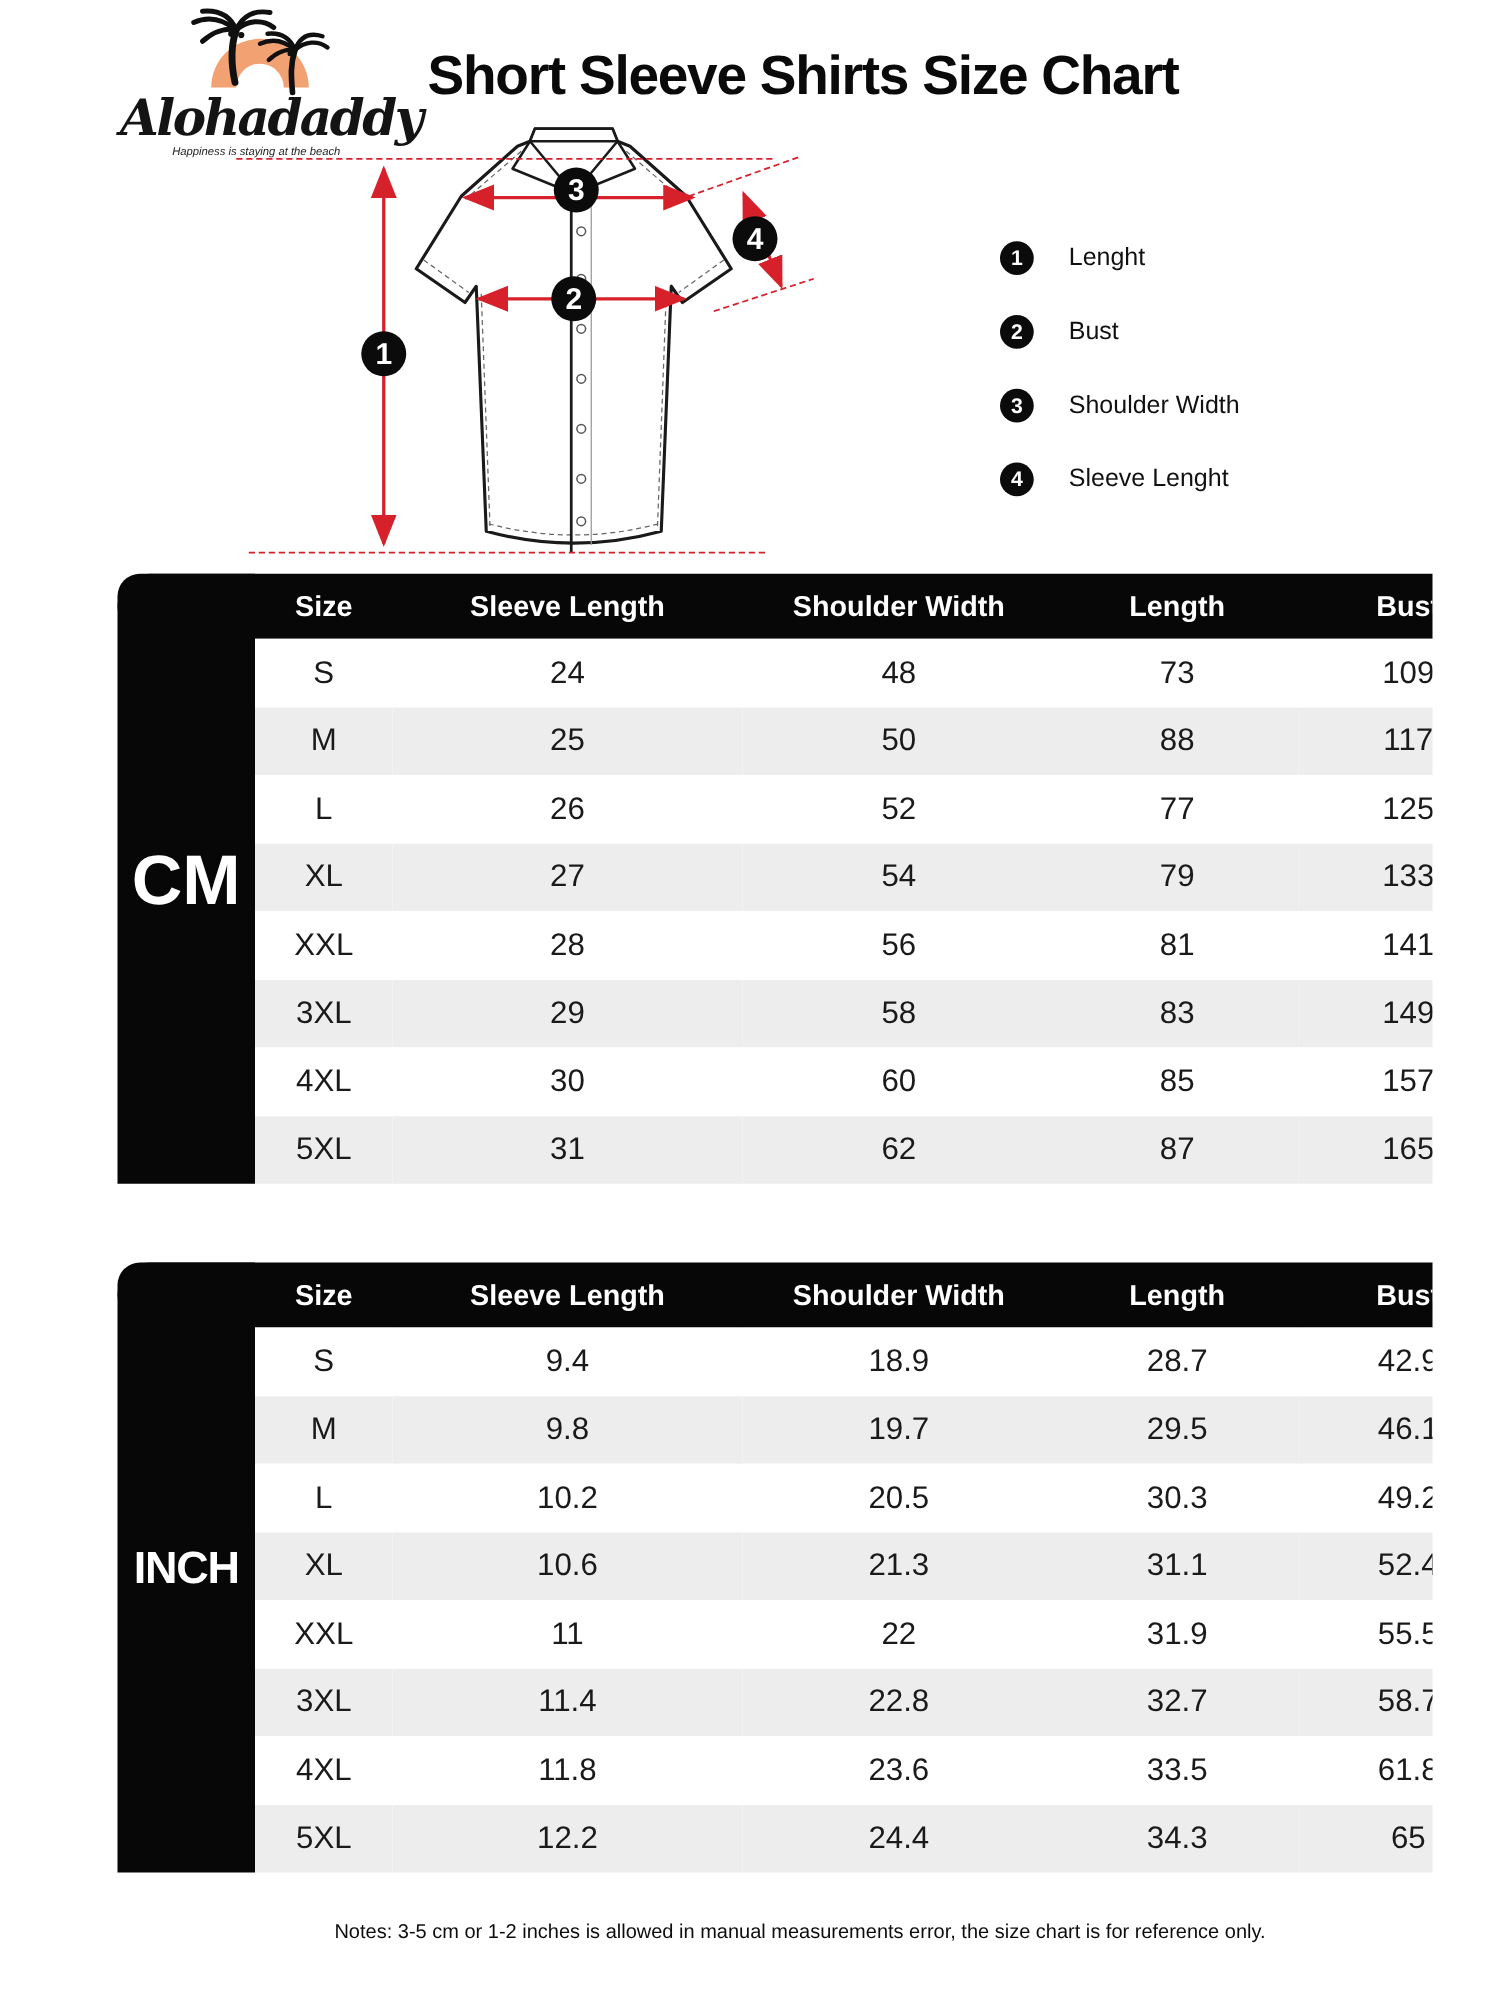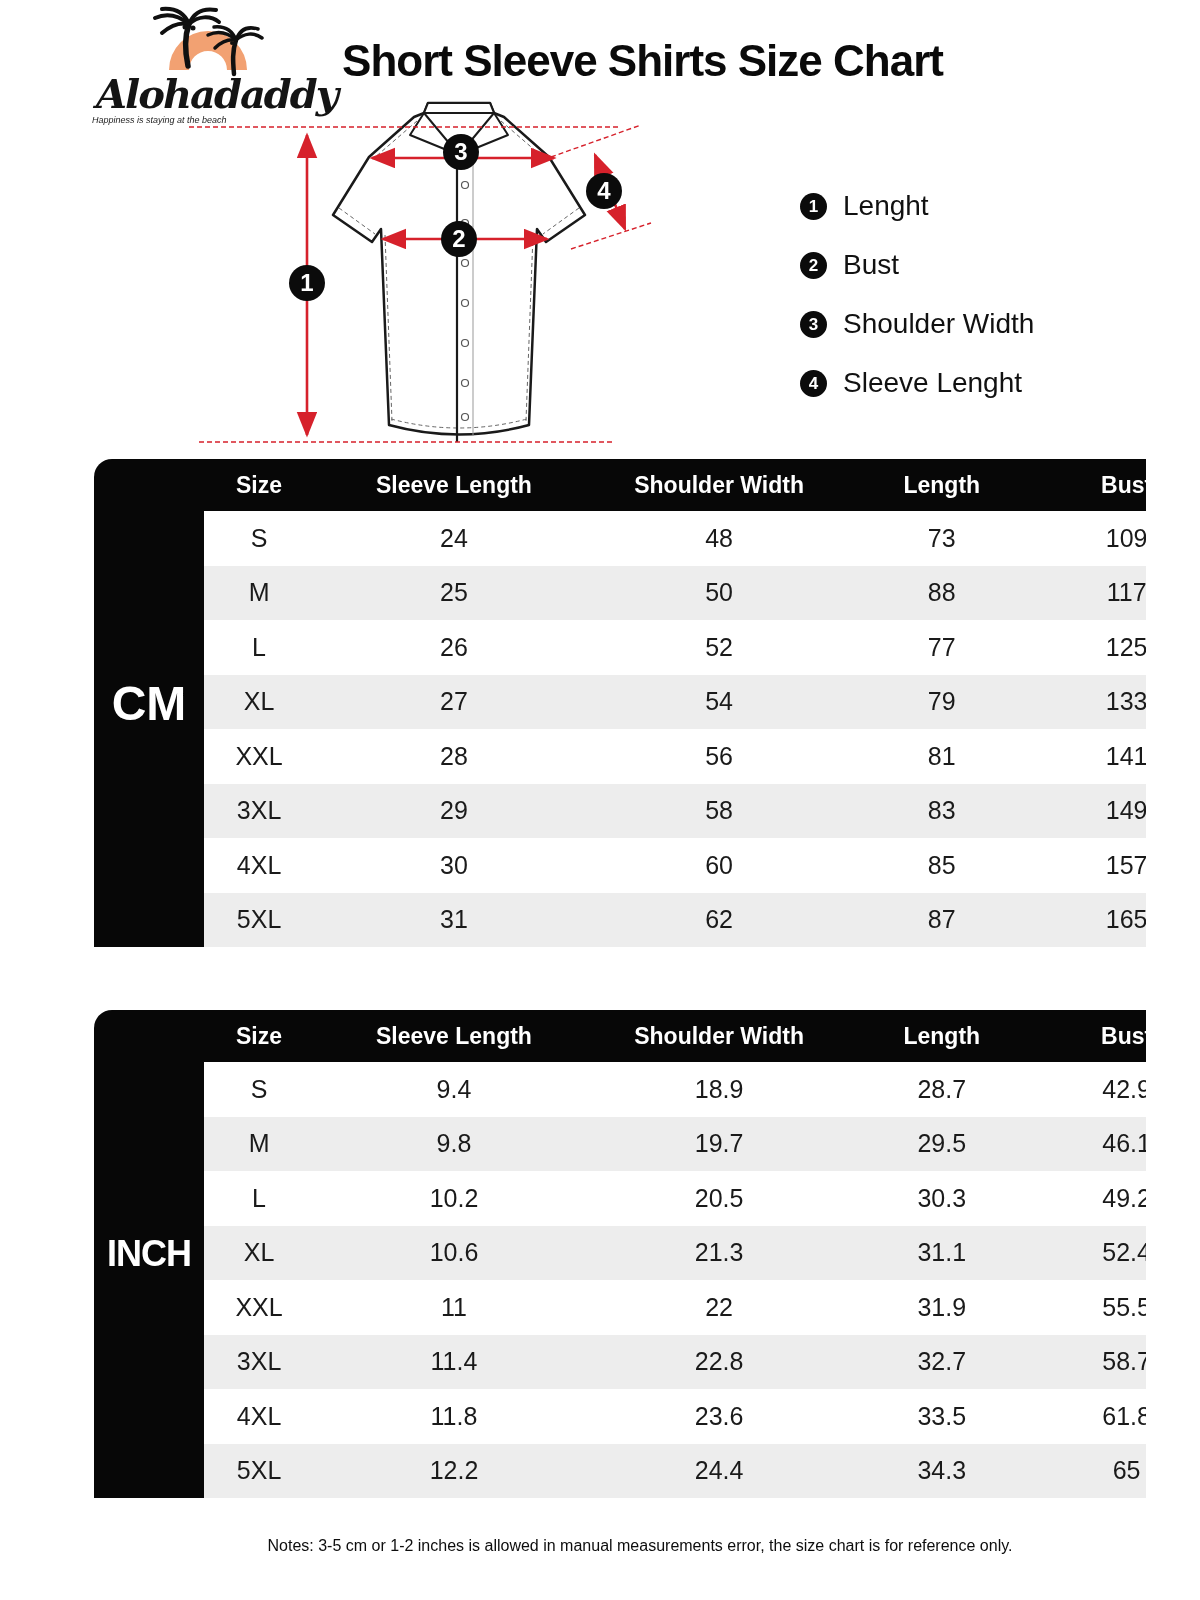--- a/index.html
+++ b/index.html
@@ -3,43 +3,43 @@
 <meta charset="utf-8">
 <style>
   * { margin:0; padding:0; box-sizing:border-box; }
   body { background:#ffffff; font-family:"Liberation Sans", sans-serif; }
   .page { position:relative; width:1092px; height:1600px; background:#fff; overflow:hidden; margin:0 auto; }
 
   
   .logo { position:absolute; left:38px; top:6px; width:240px; }
   .logo-script { font-family:"DejaVu Serif", serif; font-style:italic; font-weight:800;
                  font-size:40px; letter-spacing:-2px; color:#141414; margin-top:-14px; padding-left:4px; }
-  .logo-tagline { font-size:9px; font-style:italic; color:#222; text-align:left; padding-right:14px; margin-top:-2px; }
+  .logo-tagline { font-size:9px; font-style:italic; color:#222; text-align:center; padding-right:14px; margin-top:-2px; }
   .page-title { position:absolute; left:85px; right:0; top:36px; text-align:center;
                 font-size:44px; font-weight:bold; color:#0a0a0a; letter-spacing:-1px; }
 
   
   .shirt-svg { position:absolute; left:120px; top:95px; }
   .legend { position:absolute; left:746px; top:193px; }
   .legend-item { display:flex; align-items:center; height:26px; margin-bottom:33px; }
   .legend-badge { width:27px; height:27px; border-radius:50%; background:#0b0b0b; color:#fff;
                   font-size:17px; font-weight:bold; text-align:center; line-height:27px; flex:0 0 27px; }
-  .legend-label { font-size:28px; color:#111; margin-left:16px; white-space:nowrap; }
+  .legend-label { font-size:20px; color:#111; margin-left:28px; white-space:nowrap; }
 
   
   .table-block { position:absolute; left:40px; width:1120px; height:488px; }
   .table-cm   { top:459px; }
   .table-inch { top:1010px; }
   .header-bar { position:absolute; top:0; left:0; right:0; height:52px; background:#070707;
                 border-radius:26px; display:flex; align-items:center; padding-left:110px; }
   .header-bar span { color:#fff; font-weight:bold; font-size:23px; text-align:center; display:block; }
   .unit-side { position:absolute; left:0; top:0; bottom:0; width:110px; background:#070707;
                border-radius:18px 0 0 0; display:flex; align-items:center; justify-content:center;
                color:#fff; font-weight:bold; }
-  .table-cm .unit-side { font-size:48px; }
+  .table-cm .unit-side { font-size:56px; }
   .table-inch .unit-side { font-size:36px; letter-spacing:-1px; }
   .size-table { position:absolute; left:110px; top:52px; width:1010px; border-collapse:collapse; table-layout:fixed; }
   .size-table tr { height:54.5px; }
   .size-table tr:nth-child(even) { background:#ededed; }
   .size-table tr:nth-child(odd)  { background:#ffffff; }
   .size-table td { text-align:center; font-size:25px; color:#1a1a1a; }
   .col-w0 { width:10.9%; } .col-w1 { width:27.7%; } .col-w2 { width:24.8%; }
   .col-w3 { width:19.3%; } .col-w4 { width:17.3%; }
 
   

